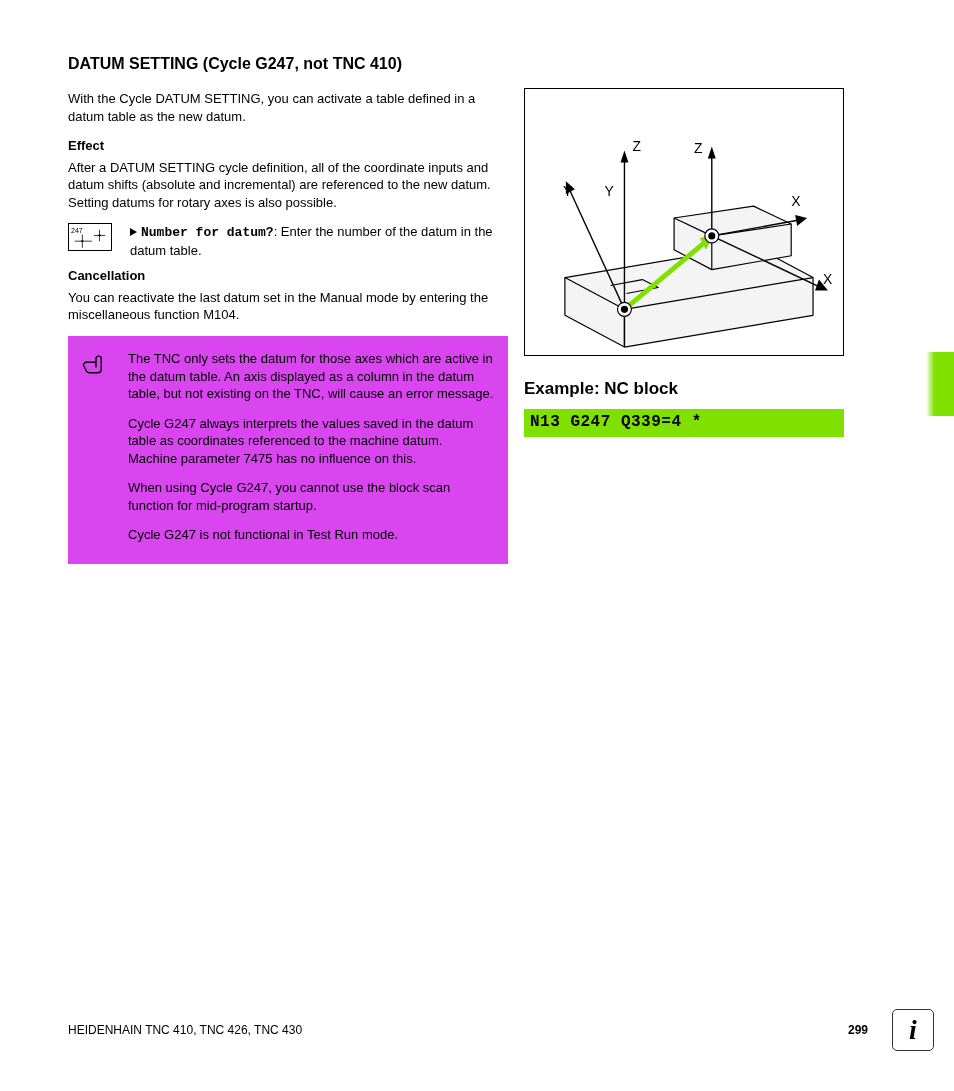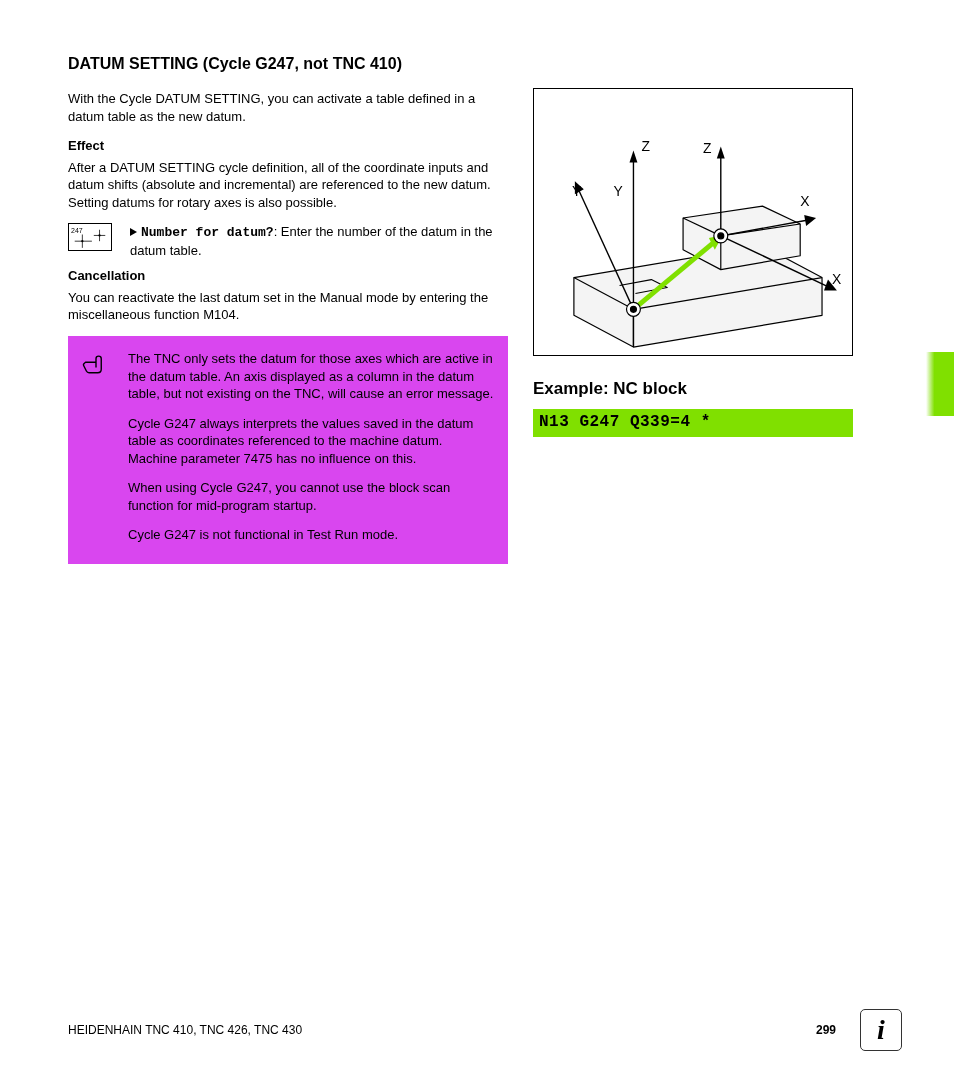--- a/index.html
+++ b/index.html
@@ -9,21 +9,21 @@
     font-family: Arial, Helvetica, sans-serif;
     font-size: 13px;
     color: #000;
     background: #fff;
     position: relative;
     line-height: 1.35;
   }
   .page {
     padding: 54px 38px 0 68px;
     display: flex;
-    gap: 25px;
+    gap: 16px;
   }
   .col-left { width: 440px; }
   .col-right { width: 320px; }
 
   h2.section-title {
     font-size: 16px;
     font-weight: bold;
     margin-bottom: 16px;
     line-height: 1.25;
   }
@@ -104,21 +104,21 @@
   }
   .side-tab-accent {
     position: absolute;
     right: 0; top: 312px;
     width: 28px; height: 64px;
     background: linear-gradient(to left, #80e000 0%, #80e000 70%, rgba(128,224,0,0) 100%);
   }
 
   .footer {
     position: absolute;
-    left: 68px; right: 52px; bottom: 40px;
+    left: 68px; right: 20px; bottom: 40px;
     display: flex; justify-content: space-between;
     font-size: 12px;
     align-items: center;
   }
   .footer-right { display:flex; align-items:center; gap: 24px; }
   .page-num { font-weight: bold; }
   .info-box {
     width: 42px; height: 42px;
     border: 1px solid #333;
     border-radius: 5px;

